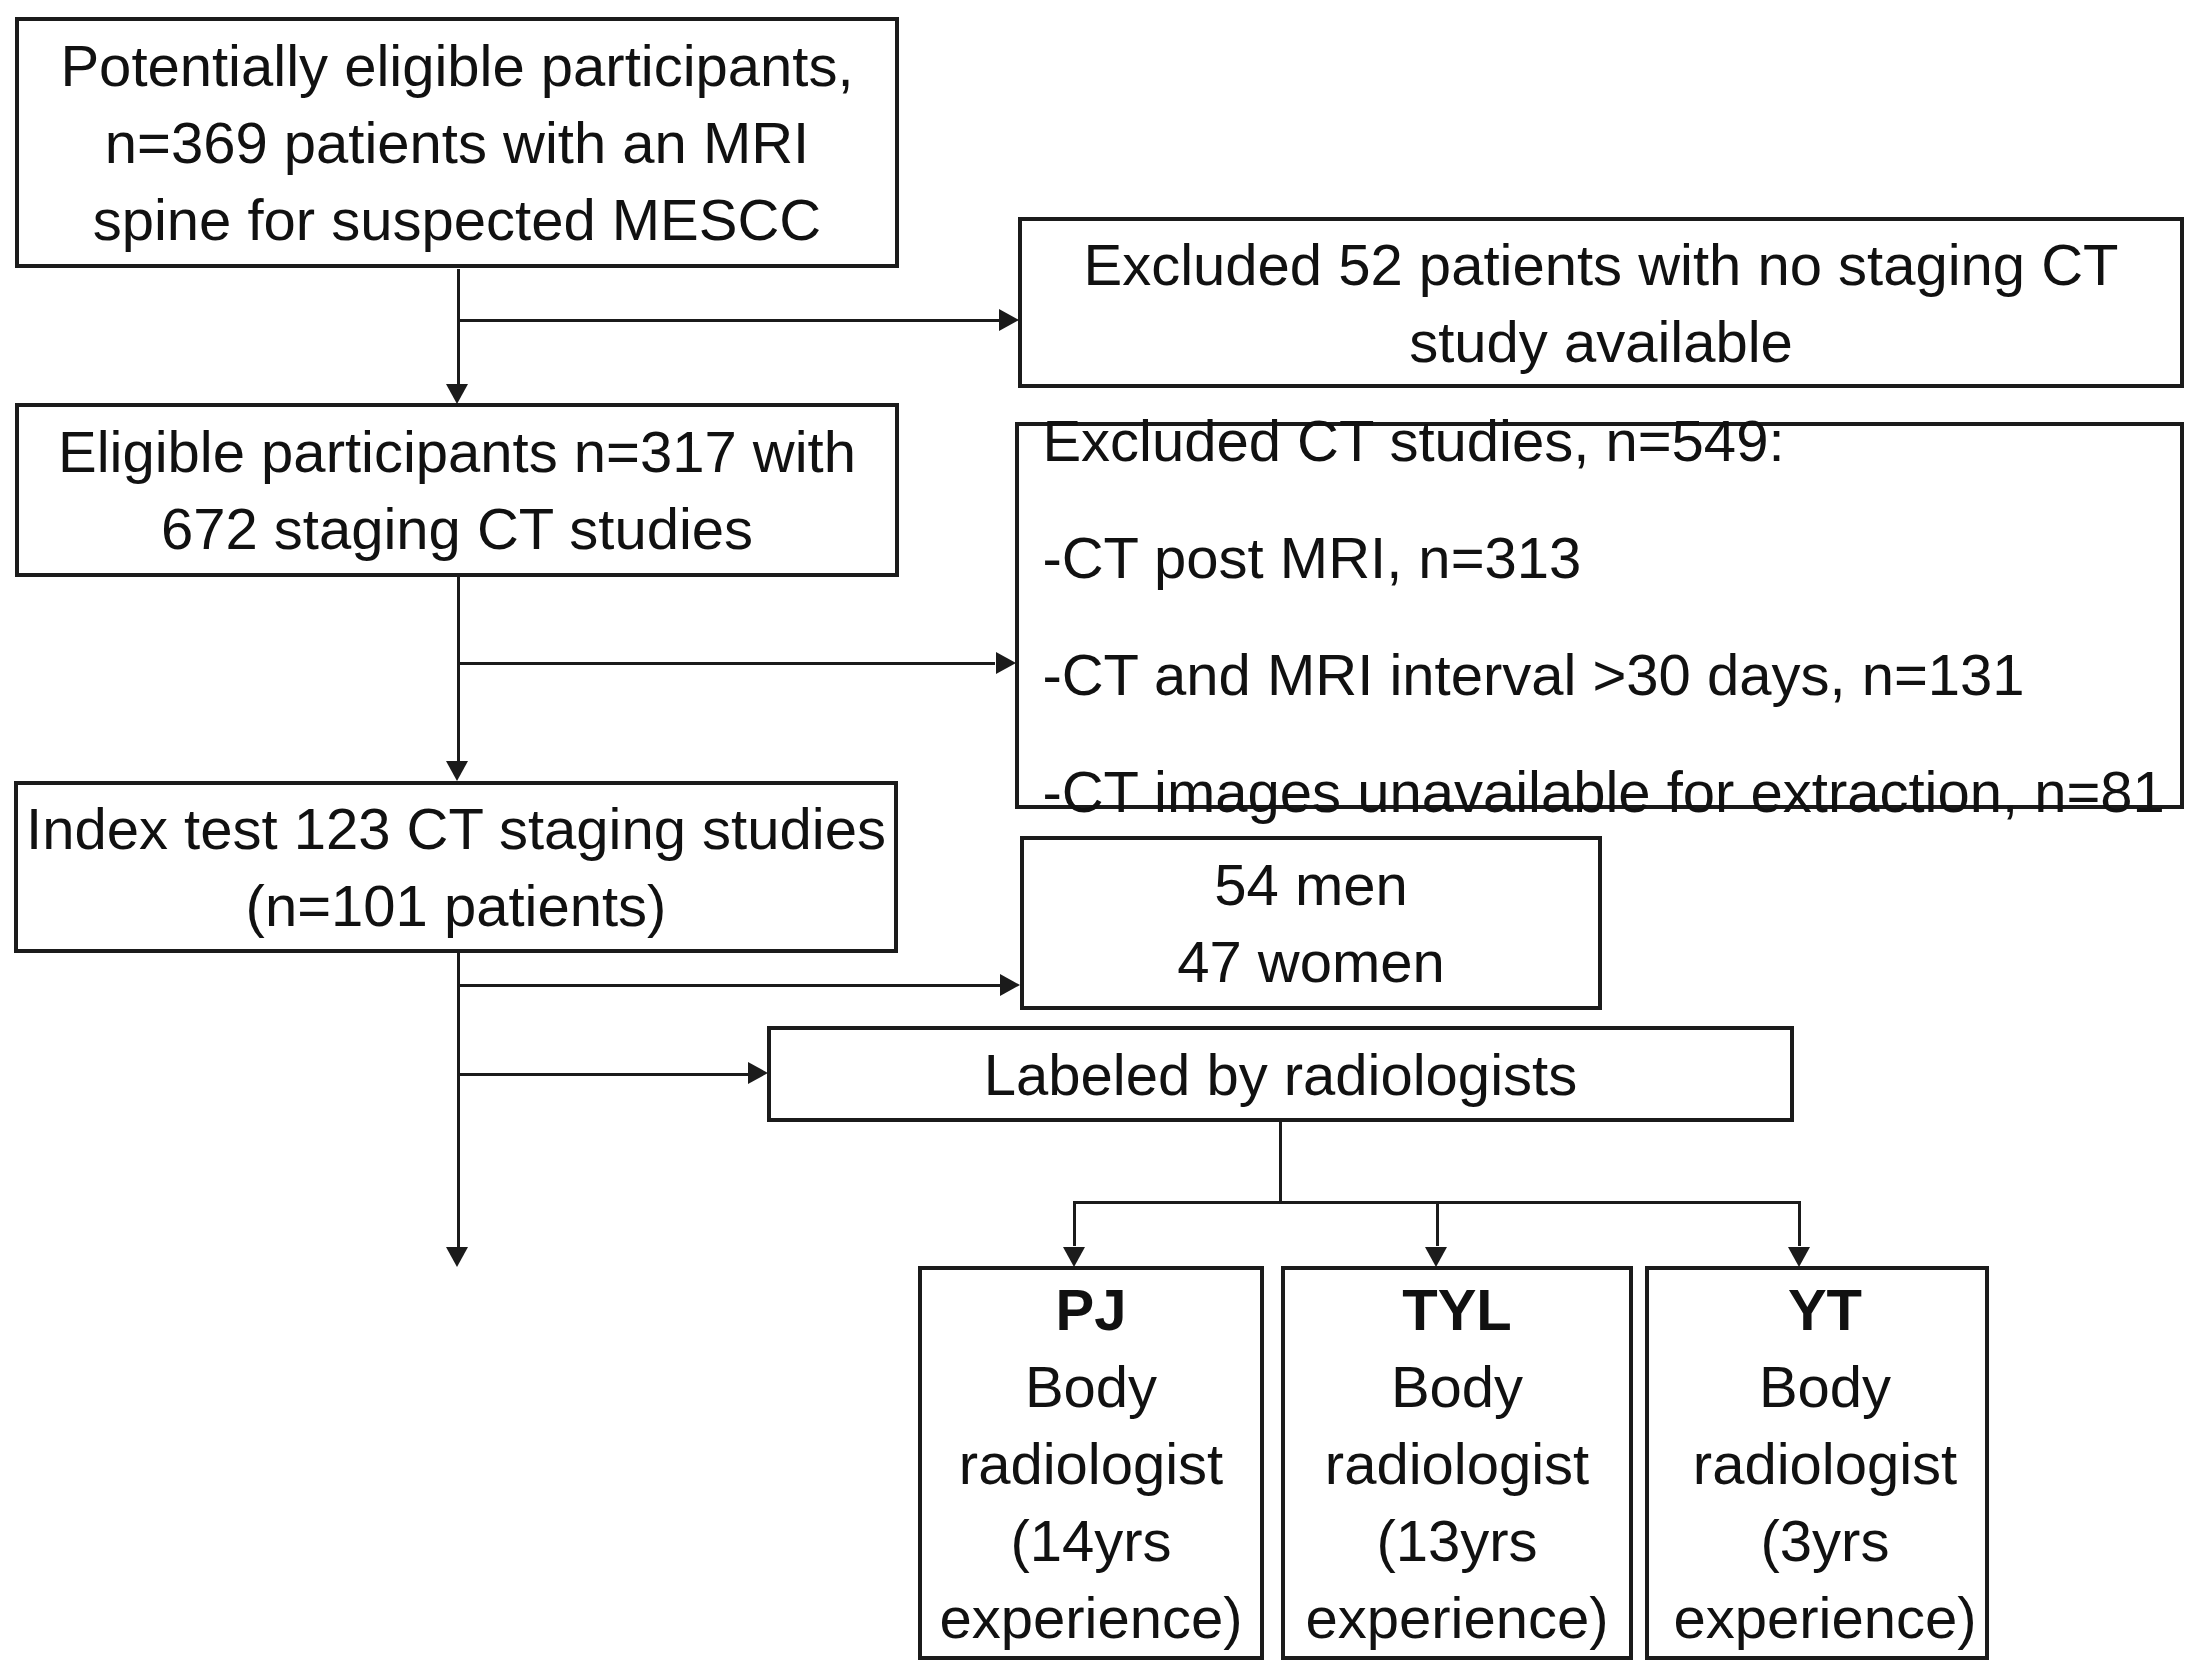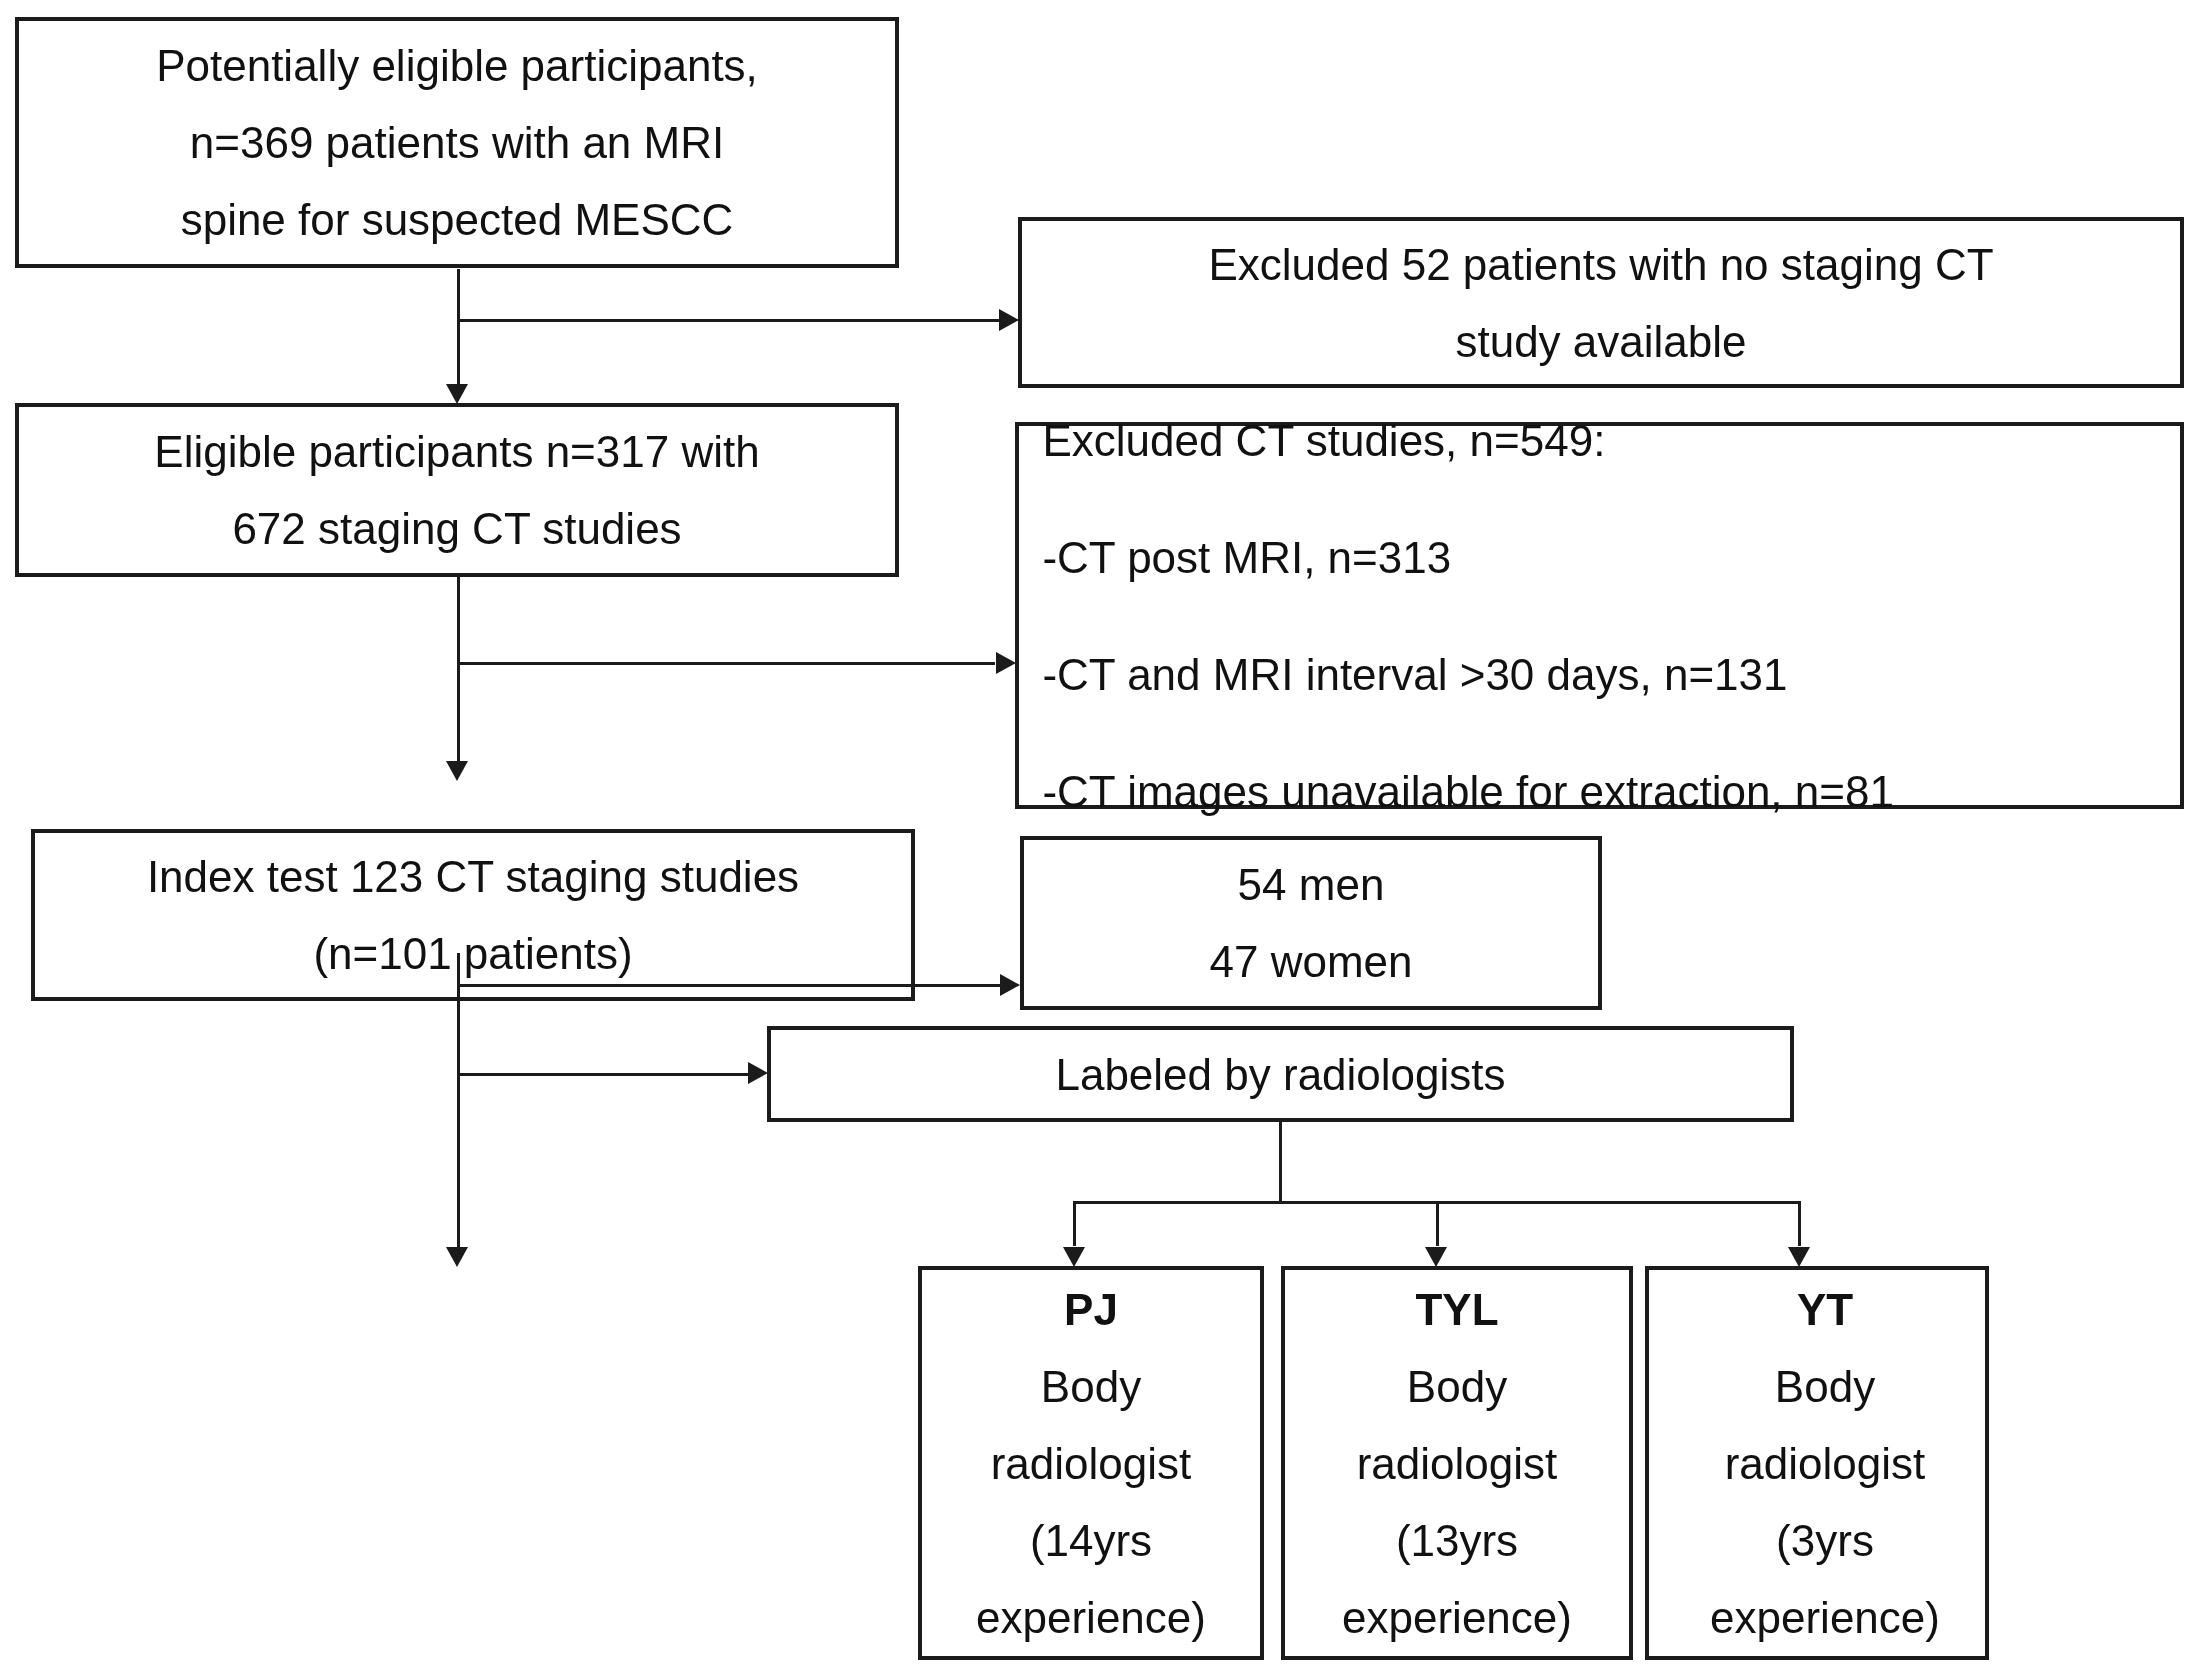--- a/index.html
+++ b/index.html
@@ -12,21 +12,21 @@
     overflow:hidden;
   }
   .box{
     position:absolute;
     background:#ffffff;
     border:4.1px solid #1b1b1b;
     box-sizing:border-box;
     display:flex;
     flex-direction:column;
     justify-content:center;
-    font-size:44px;
+    font-size:58px;
     line-height:77px;
   }
   .box.center{align-items:center;text-align:center;}
   .box.left{align-items:flex-start;text-align:left;padding-left:23.4px;padding-right:6.9px;gap:40px;}
   .line{white-space:nowrap;}
   .bold{font-weight:bold;}
   .conn{position:absolute;background:#1b1b1b;}
   .arrow-right{
     position:absolute;width:0;height:0;
     border-top:11.7px solid transparent;
@@ -61,21 +61,21 @@
     <div class="line">672 staging CT studies</div>
   </div>
 
   <div class="box left" style="left:1015px;top:422px;width:1169px;height:387px;">
     <div class="line">Excluded CT studies, n=549:</div>
     <div class="line">-CT post MRI, n=313</div>
     <div class="line">-CT and MRI interval &gt;30 days, n=131</div>
     <div class="line">-CT images unavailable for extraction, n=81</div>
   </div>
 
-  <div class="box center" style="left:31px;top:781px;width:884px;height:172px;margin-top:48px;">
+  <div class="box center" style="left:14px;top:781px;width:884px;height:172px;">
     <div class="line">Index test 123 CT staging studies</div>
     <div class="line">(n=101 patients)</div>
   </div>
 
   <div class="box center" style="left:1020px;top:836px;width:582px;height:174px;">
     <div class="line">54 men</div>
     <div class="line">47 women</div>
   </div>
 
   <div class="box center" style="left:767px;top:1026px;width:1027px;height:96px;">

